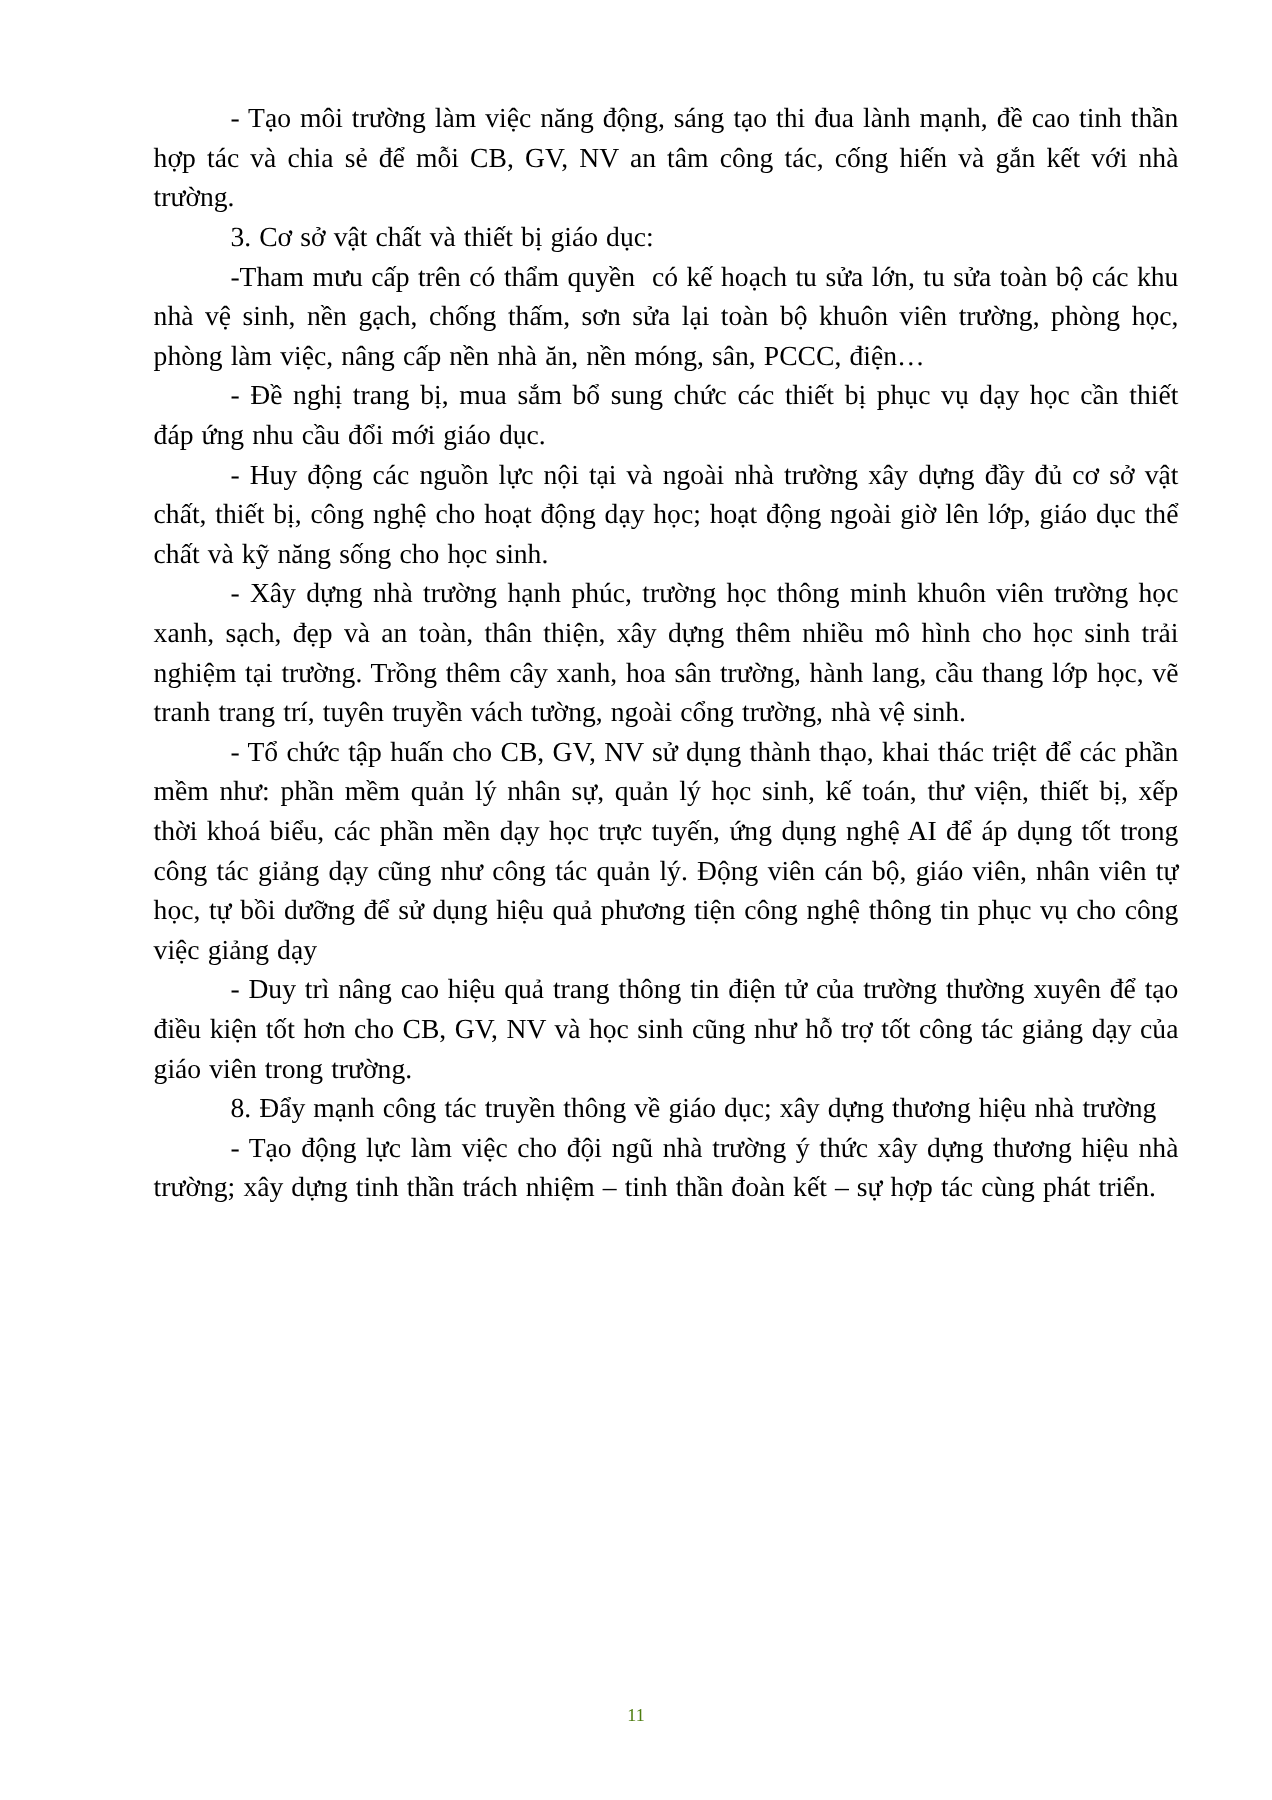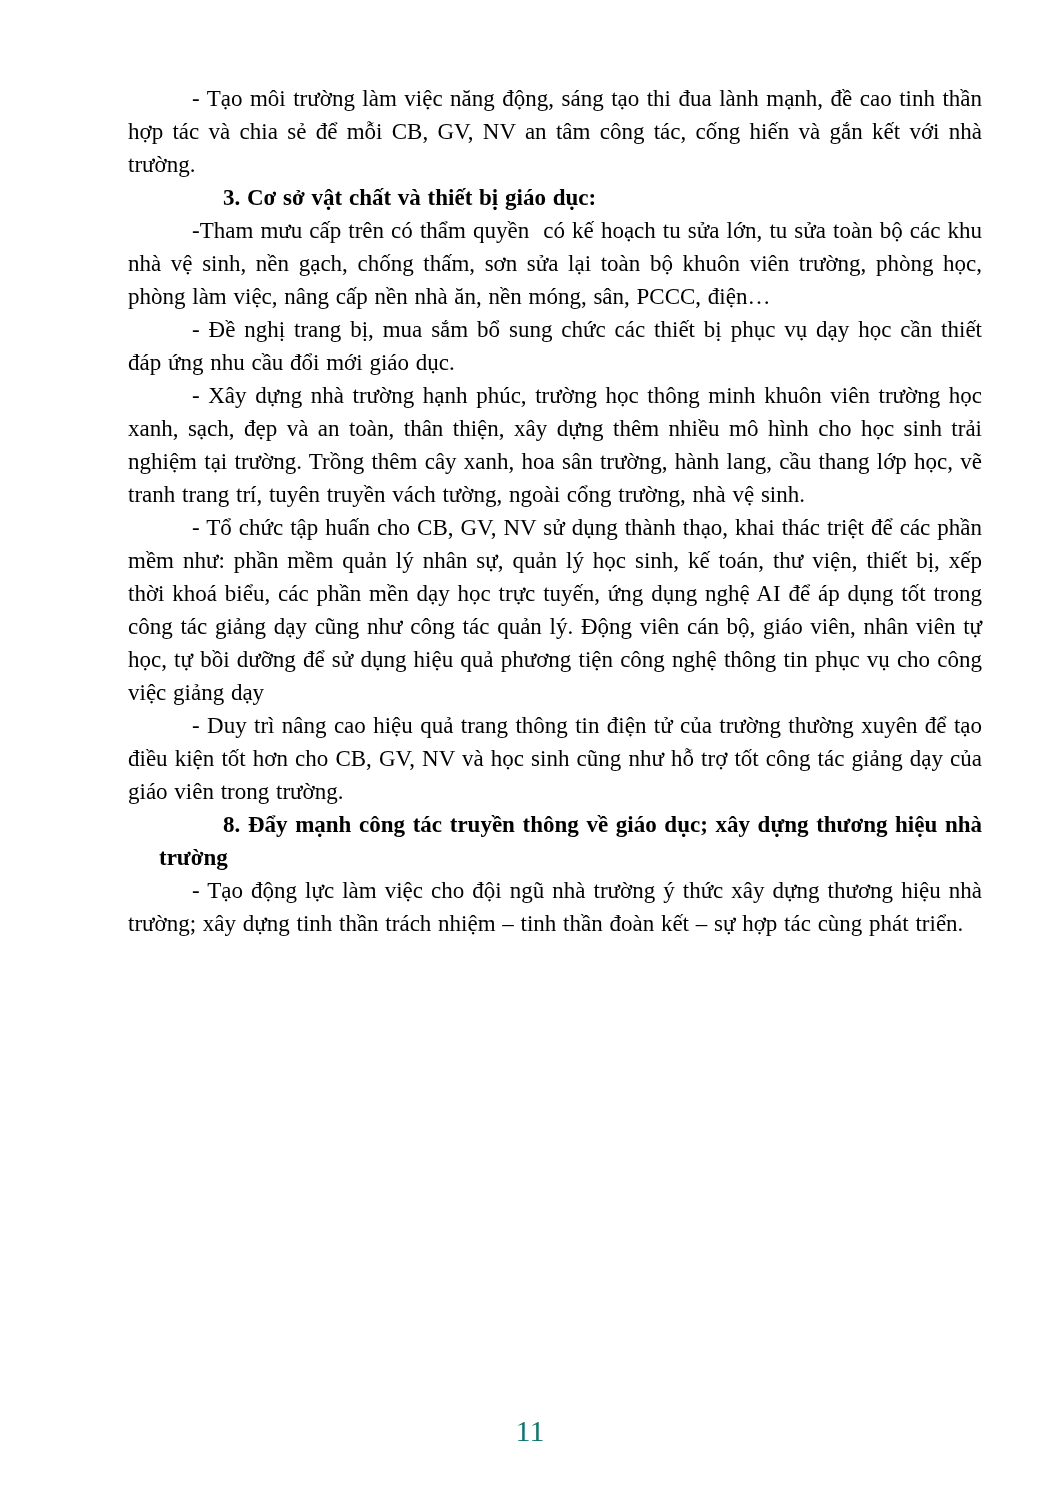--- a/index.html
+++ b/index.html
@@ -21,41 +21,41 @@
     line-height: 33px;
     overflow: hidden;
   }
   .para {
     margin: 0;
     text-align: justify;
     text-indent: 64px;
     word-spacing: 1px;
   }
   .heading {
-    font-weight: 700;
-    margin-left: 31px;
+    font-weight: 400;
   }
   .page-number {
     position: absolute;
     left: 0;
     top: 1414px;
     width: 1060px;
     text-align: center;
-    font-size: 30px;
-    color: #0f766e;
+    font-size: 15px;
+    color: #4d7c0f;
   }
 </style>
 </head>
 <body>
 
 <div class="page">
   <p class="para">- Tạo môi trường làm việc năng động, sáng tạo thi đua lành mạnh, đề cao tinh thần hợp tác và chia sẻ để mỗi CB, GV, NV an tâm công tác, cống hiến và gắn kết với nhà trường.</p>
   <p class="para heading">3. Cơ sở vật chất và thiết bị giáo dục:</p>
   <p class="para">-Tham mưu cấp trên có thẩm quyền&nbsp; có kế hoạch tu sửa lớn, tu sửa toàn bộ các khu nhà vệ sinh, nền gạch, chống thấm, sơn sửa lại toàn bộ khuôn viên trường, phòng học, phòng làm việc, nâng cấp nền nhà ăn, nền móng, sân, PCCC, điện…</p>
   <p class="para">- Đề nghị trang bị, mua sắm bổ sung chức các thiết bị phục vụ dạy học cần thiết đáp ứng nhu cầu đổi mới giáo dục.</p>
+  <p class="para">- Huy động các nguồn lực nội tại và ngoài nhà trường xây dựng đầy đủ cơ sở vật chất, thiết bị, công nghệ cho hoạt động dạy học; hoạt động ngoài giờ lên lớp, giáo dục thể chất và kỹ năng sống cho học sinh.</p>
   <p class="para">- Xây dựng nhà trường hạnh phúc, trường học thông minh khuôn viên trường học xanh, sạch, đẹp và an toàn, thân thiện, xây dựng thêm nhiều mô hình cho học sinh trải nghiệm tại trường. Trồng thêm cây xanh, hoa sân trường, hành lang, cầu thang lớp học, vẽ tranh trang trí, tuyên truyền vách tường, ngoài cổng trường, nhà vệ sinh.</p>
   <p class="para">- Tổ chức tập huấn cho CB, GV, NV sử dụng thành thạo, khai thác triệt để các phần mềm như: phần mềm quản lý nhân sự, quản lý học sinh, kế toán, thư viện, thiết bị, xếp thời khoá biểu, các phần mền dạy học trực tuyến, ứng dụng nghệ AI để áp dụng tốt trong công tác giảng dạy cũng như công tác quản lý. Động viên cán bộ, giáo viên, nhân viên tự học, tự bồi dưỡng để sử dụng hiệu quả phương tiện công nghệ thông tin phục vụ cho công việc giảng dạy</p>
   <p class="para">- Duy trì nâng cao hiệu quả trang thông tin điện tử của trường thường xuyên để tạo điều kiện tốt hơn cho CB, GV, NV và học sinh cũng như hỗ trợ tốt công tác giảng dạy của giáo viên trong trường.</p>
   <p class="para heading">8. Đẩy mạnh công tác truyền thông về giáo dục; xây dựng thương hiệu nhà trường</p>
   <p class="para">- Tạo động lực làm việc cho đội ngũ nhà trường ý thức xây dựng thương hiệu nhà trường; xây dựng tinh thần trách nhiệm – tinh thần đoàn kết – sự hợp tác cùng phát triển.</p>
 
   <div class="page-number">11</div>
 </div>
 
 </body></html>

